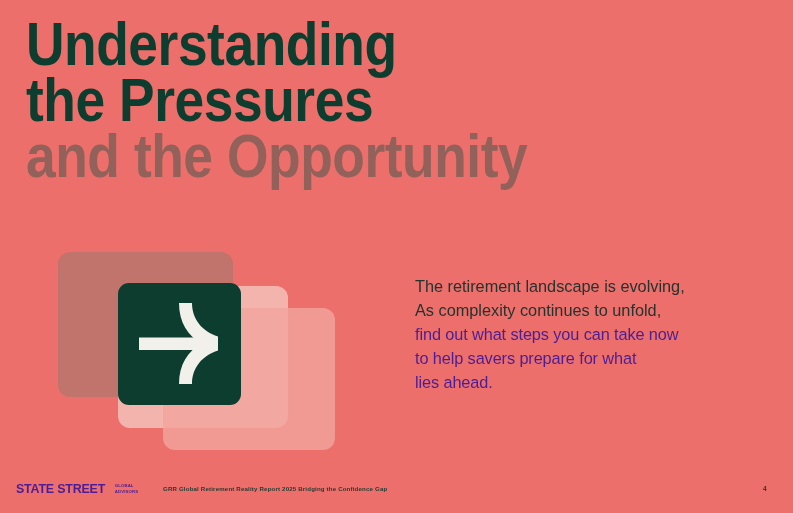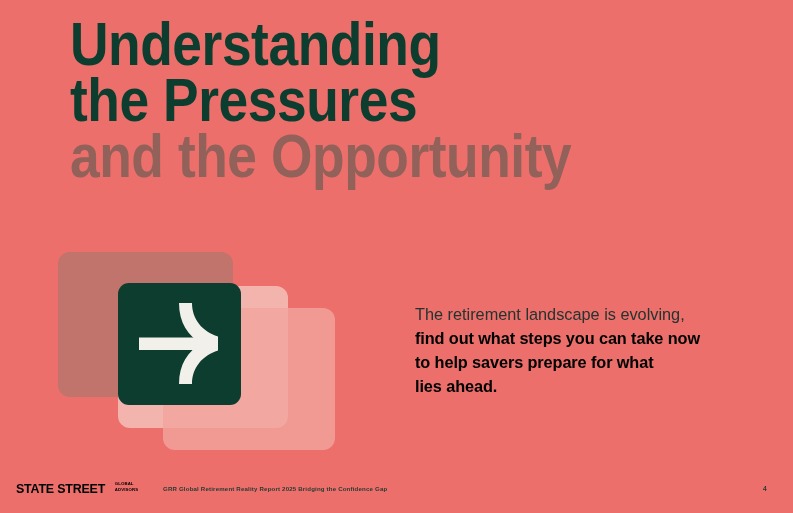--- a/index.html
+++ b/index.html
@@ -18,21 +18,20 @@
   }
 
   
   .headline {
     position: absolute;
     left: 26px;
     top: 16px;
     width: 620px;
     line-height: 0.90;
     letter-spacing: -0.5px;
-    margin-left: 44px;
   }
   .headline .hl {
     display: block;
     font-family: "Liberation Sans Narrow", "Liberation Sans", sans-serif;
     font-weight: 700;
     font-size: 62px;
     transform: scaleX(0.86);
     transform-origin: left center;
     white-space: nowrap;
   }
@@ -91,38 +90,37 @@
 
   
   .body-copy {
     position: absolute;
     left: 415px;
     top: 274px;
     width: 355px;
     font-size: 16.3px;
     line-height: 24px;
     color: #24332F;
-    margin-top: 28px;
   }
   .body-copy .lead { display: block; }
   .body-copy .emph {
     display: block;
-    font-weight: 700;
-    color: #000000;
+    font-weight: 400;
+    color: #4c1d95;
     letter-spacing: -0.1px;
   }
 
   
   .footer-logo {
     position: absolute;
     left: 16px;
     top: 481px;
     display: flex;
-    align-items: flex-start;
-    color: #000000;
+    align-items: center;
+    color: #4c1d95;
   }
   .logo-main {
     font-family: "Liberation Sans Narrow", "Liberation Sans", sans-serif;
     font-weight: 700;
     font-size: 13.5px;
     letter-spacing: -0.2px;
     transform: scaleX(0.92);
     transform-origin: left top;
     white-space: nowrap;
   }
@@ -173,20 +171,21 @@
     <svg class="arrow-svg" viewBox="0 0 123 122">
       <g fill="#F2F0EA">
         <rect x="21" y="54.5" width="63" height="12.5"></rect>
         <path d="M61 20 h13 c0 16.5 10.5 28.5 26 33.5 v14 c-15.5 5 -26 17 -26 33.5 h-13 c0 -19.5 9 -33 22.5 -40.5 c-13.5 -7.5 -22.5 -21 -22.5 -40.5 z"></path>
       </g>
     </svg>
   </div>
 
   <div class="body-copy">
     <span class="lead">The retirement landscape is evolving,</span>
+    <span class="lead">As complexity continues to unfold,</span>
     <span class="emph">find out what steps you can take now</span>
     <span class="emph">to help savers prepare for what</span>
     <span class="emph">lies ahead.</span>
   </div>
 
   <div class="footer-logo">
     <span class="logo-main">STATE STREET</span>
     <span class="logo-sub">
       <span>GLOBAL</span><br>
       <span>ADVISORS</span>

